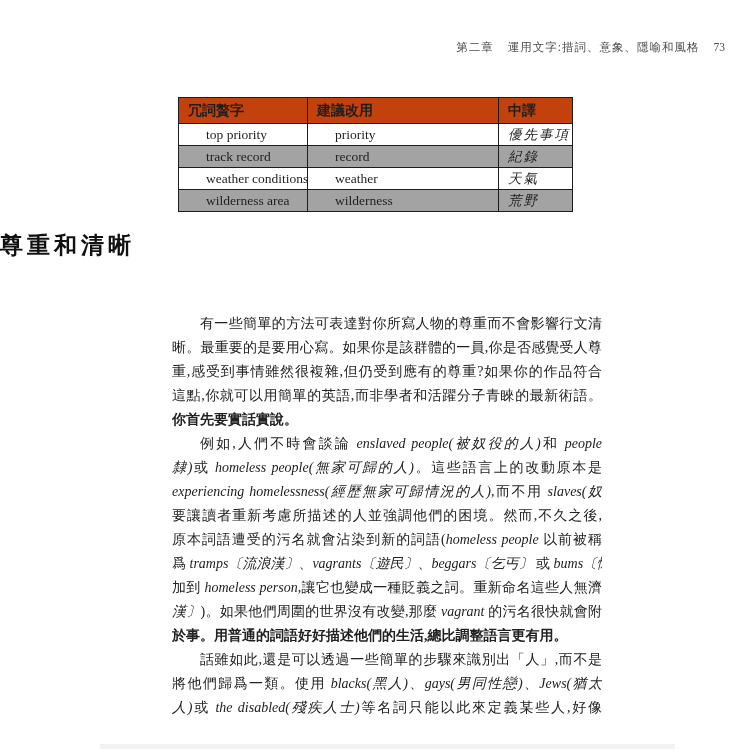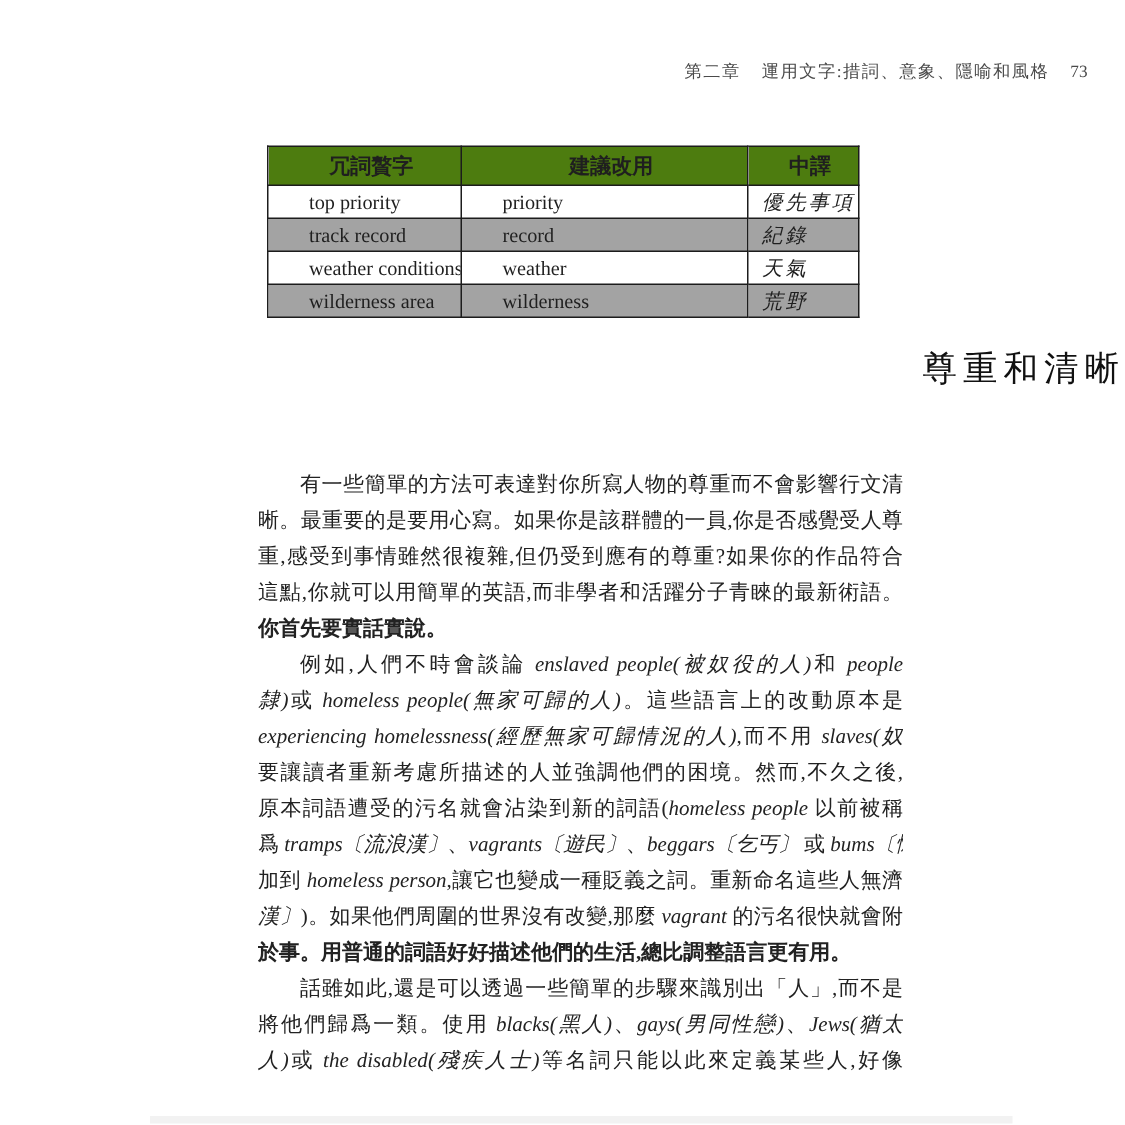--- a/index.html
+++ b/index.html
@@ -43,40 +43,38 @@
     vertical-align: middle;
     text-align: left;
     overflow: hidden;
     white-space: nowrap;
   }
   table.wordy th {
     height: 26px;
     font-family: "Liberation Sans", "DejaVu Sans", sans-serif;
     font-weight: bold;
     font-size: 14px;
-    background: #4d7c0f;
-    text-align: center;
+    background: #c2410c;
   }
   table.wordy td { height: 22px; font-size: 13.5px; }
   table.wordy td.en { font-family: "Liberation Serif", "DejaVu Serif", serif; padding-left: 27px; }
   table.wordy td.zh { font-style: italic; font-size: 13.5px; letter-spacing: 2px; }
   table.wordy tr.shaded td { background: #a3a3a3; }
 
   
   .section-title {
     position: absolute;
     top: 230px;
     left: 0;
     width: 100%;
-    text-align: right;
+    text-align: left;
     font-size: 23px;
-    font-weight: normal;
+    font-weight: bold;
     letter-spacing: 4px;
     color: #111;
-    padding-left: 44px;
   }
 
   
   .body-text {
     position: absolute;
     left: 172px;
     top: 281px;
     width: 430px;
     font-size: 14px;
     color: #222;

